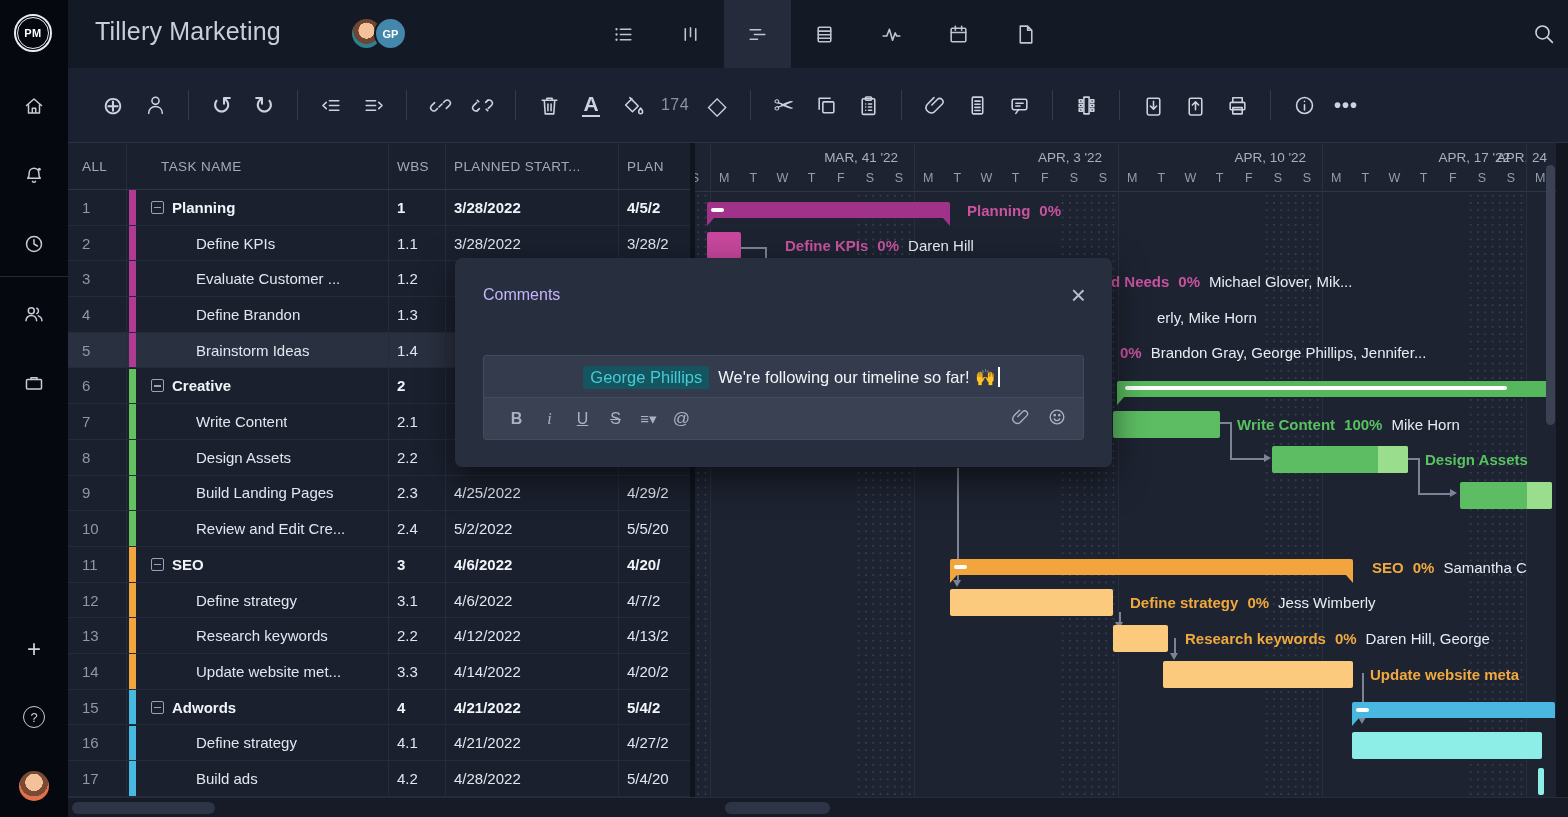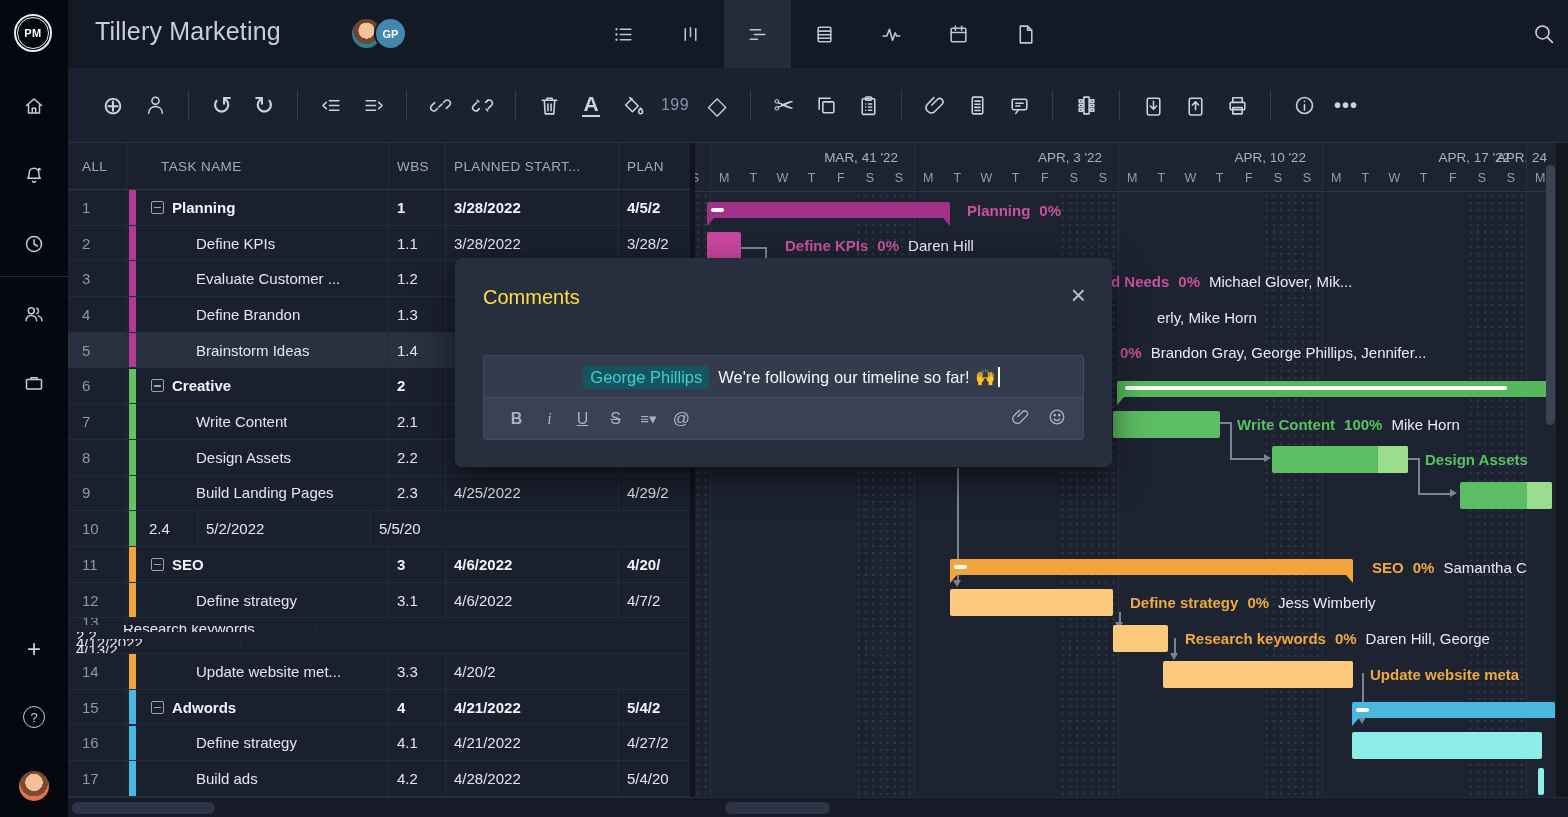--- a/index.html
+++ b/index.html
@@ -104,21 +104,21 @@
   #right-gutter { position:absolute; right:0; top:0; width:12px; height:654px; background:#12161f; z-index:6; }
   #vscroll { position:absolute; right:13px; top:22px; width:9px; height:260px; border-radius:5px; background:#3a4254; z-index:7; cursor:pointer; }
 
   
   #bottom-strip { position:absolute; left:0; top:797px; width:1500px; height:20px; background:#161b27; border-top:1px solid #262d3c; }
   .hthumb { position:absolute; top:4px; height:12px; border-radius:6px; background:#2d3445; cursor:pointer; }
 
   
   #modal { position:absolute; left:455px; top:258px; width:657px; height:209px; background:#272e3d; border-radius:7px;
            box-shadow:0 12px 34px rgba(0,0,0,.55); z-index:50; }
-  #modal-title { position:absolute; left:28px; top:28px; font-size:20px; color:#fde047; }
+  #modal-title { position:absolute; left:28px; top:28px; font-size:16px; color:#c4b5fd; }
   #modal-close { position:absolute; right:26px; top:24px; font-size:26px; color:#b9c0cc; cursor:pointer; line-height:1; font-weight:300; }
   #comment-box { position:absolute; left:28px; top:97px; width:601px; height:85px; background:#333b4d; border:1px solid #434b5e; border-radius:3px; }
   #comment-input { position:absolute; left:0; top:0; right:0; height:42px; display:flex; align-items:center; padding-left:16px; white-space:nowrap; overflow:hidden; cursor:text;justify-content:center; }
   .mention { background:#14555f; color:#45cbd5; font-size:16.5px; padding:2px 7px; border-radius:2px; }
   #comment-text { color:#f2f4f8; font-size:16.5px; margin-left:9px; }
   #comment-emoji { font-size:16.5px; margin-left:6px; color:#f6b73c; }
   .caret { display:inline-block; width:1.5px; height:20px; background:#fff; margin-left:2px; vertical-align:middle; }
   #comment-toolbar { position:absolute; left:0; bottom:0; right:0; height:42px; border-top:1px solid #434b5e; background:#394153;
                      display:flex; align-items:center; padding:0 16px; color:#aab1c1; }
   .fmt { width:33px; text-align:center; font-size:16px; cursor:pointer; }
@@ -291,21 +291,21 @@
         <div class="tb-btn">
           <span class="tb-A">A</span>
         </div>
         <div class="tb-btn">
           <svg viewBox="0 0 22 22" fill="none" stroke="currentColor" stroke-width="1.5" stroke-linecap="round" stroke-linejoin="round">
             <path d="M7.5 3.5l8 8-5.5 5.5L3.5 10.5l6-6"></path>
             <path d="M17.8 13.5s1.9 2.2 1.9 3.5a1.9 1.9 0 11-3.8 0c0-1.3 1.9-3.5 1.9-3.5z"></path>
           </svg>
         </div>
         <div class="tb-btn">
-          <span class="tb-123">199</span>
+          <span class="tb-123">174</span>
         </div>
         <div class="tb-btn">
           <span class="tb-glyph">◇</span>
         </div>
         <div class="tb-sep"></div>
         <div class="tb-btn">
           <span class="tb-glyph">✂</span>
         </div>
         <div class="tb-btn">
           <svg viewBox="0 0 22 22" fill="none" stroke="currentColor" stroke-width="1.5" stroke-linecap="round" stroke-linejoin="round">
@@ -521,20 +521,25 @@
               </div>
               <div class="td col-wbs">2.3</div>
               <div class="td col-start">4/25/2022</div>
               <div class="td col-fin">4/29/2</div>
             </div>
             <div class="trow" style="top: 368.3px; height: 35.7px;">
               <div class="td col-num">10</div>
               <div class="td col-strip">
                 <div class="strip" style="background: rgb(100, 193, 95);"></div>
               </div>
+              <div class="td col-name">
+                <div class="name-inner indent-child">
+                  <span>Review and Edit Cre...</span>
+                </div>
+              </div>
               <div class="td col-wbs">2.4</div>
               <div class="td col-start">5/2/2022</div>
               <div class="td col-fin">5/5/20</div>
             </div>
             <div class="trow grp" style="top: 404px; height: 35.7px;">
               <div class="td col-num">11</div>
               <div class="td col-strip">
                 <div class="strip" style="background: rgb(242, 164, 61);"></div>
               </div>
               <div class="td col-name">
@@ -554,21 +559,21 @@
               </div>
               <div class="td col-name">
                 <div class="name-inner indent-child">
                   <span>Define strategy</span>
                 </div>
               </div>
               <div class="td col-wbs">3.1</div>
               <div class="td col-start">4/6/2022</div>
               <div class="td col-fin">4/7/2</div>
             </div>
-            <div class="trow" style="top: 475.4px; height: 35.7px; flex-direction: column;">
+            <div class="trow" style="top: 475.4px; height: 35.7px;">
               <div class="td col-num">13</div>
               <div class="td col-strip">
                 <div class="strip" style="background: rgb(242, 164, 61);"></div>
               </div>
               <div class="td col-name">
                 <div class="name-inner indent-child">
                   <span>Research keywords</span>
                 </div>
               </div>
               <div class="td col-wbs">2.2</div>
@@ -579,20 +584,21 @@
               <div class="td col-num">14</div>
               <div class="td col-strip">
                 <div class="strip" style="background: rgb(242, 164, 61);"></div>
               </div>
               <div class="td col-name">
                 <div class="name-inner indent-child">
                   <span>Update website met...</span>
                 </div>
               </div>
               <div class="td col-wbs">3.3</div>
+              <div class="td col-start">4/14/2022</div>
               <div class="td col-fin">4/20/2</div>
             </div>
             <div class="trow grp" style="top: 546.8px; height: 35.7px;">
               <div class="td col-num">15</div>
               <div class="td col-strip">
                 <div class="strip" style="background: rgb(71, 184, 224);"></div>
               </div>
               <div class="td col-name">
                 <div class="name-inner">
                   <div class="collapse-box"></div>

